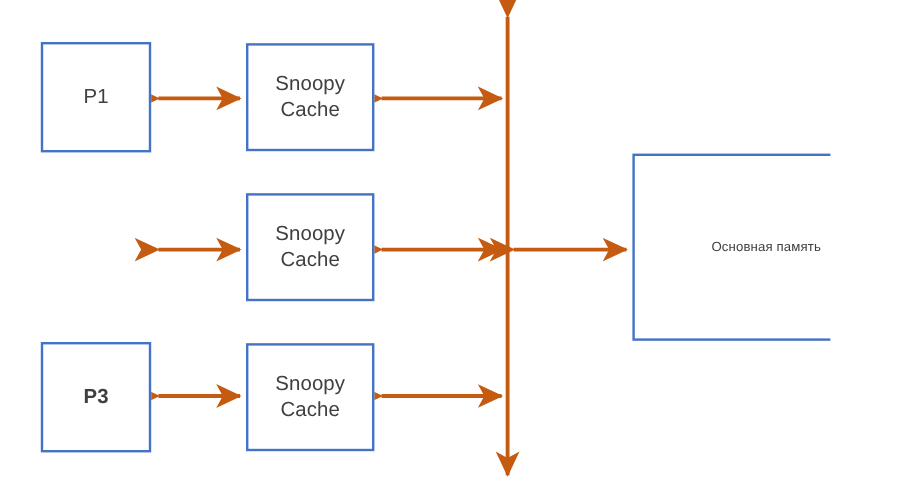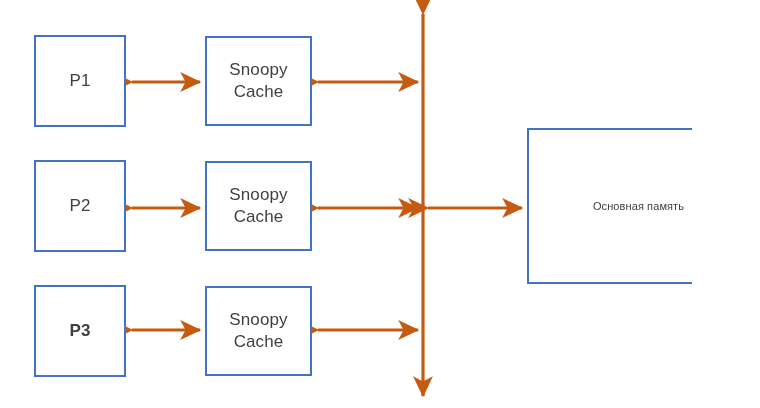--- a/index.html
+++ b/index.html
@@ -80,23 +80,20 @@
     <line x1="428" y1="208" x2="522" y2="208" stroke="#C55A11" stroke-width="3.2" marker-start="url(#ah-left)" marker-end="url(#ah-right)"></line>
 
     <line x1="132" y1="330" x2="200" y2="330" stroke="#C55A11" stroke-width="3.2" marker-start="url(#ah-left)" marker-end="url(#ah-right)"></line>
 
     <line x1="318" y1="330" x2="418" y2="330" stroke="#C55A11" stroke-width="3.2" marker-start="url(#ah-left)" marker-end="url(#ah-right)"></line>
   </svg>
 
   <div class="node node-proc" style="left:34px; top:35px; width:92px; height:92px;">
     <span>P1</span>
   </div>
-  <div class="node node-proc" style="left:34px; top:160px; width:92px; height:92px;">
-    <span>P2</span>
-  </div>
   <div class="node node-proc" style="left:34px; top:285px; width:92px; height:92px;font-weight:bold;">
     <span>P3</span>
   </div>
 
   <div class="node node-cache" style="left:205px; top:36px; width:107px; height:90px;">
     <span>Snoopy
 Cache</span>
   </div>
   <div class="node node-cache" style="left:205px; top:161px; width:107px; height:90px;">
     <span>Snoopy

